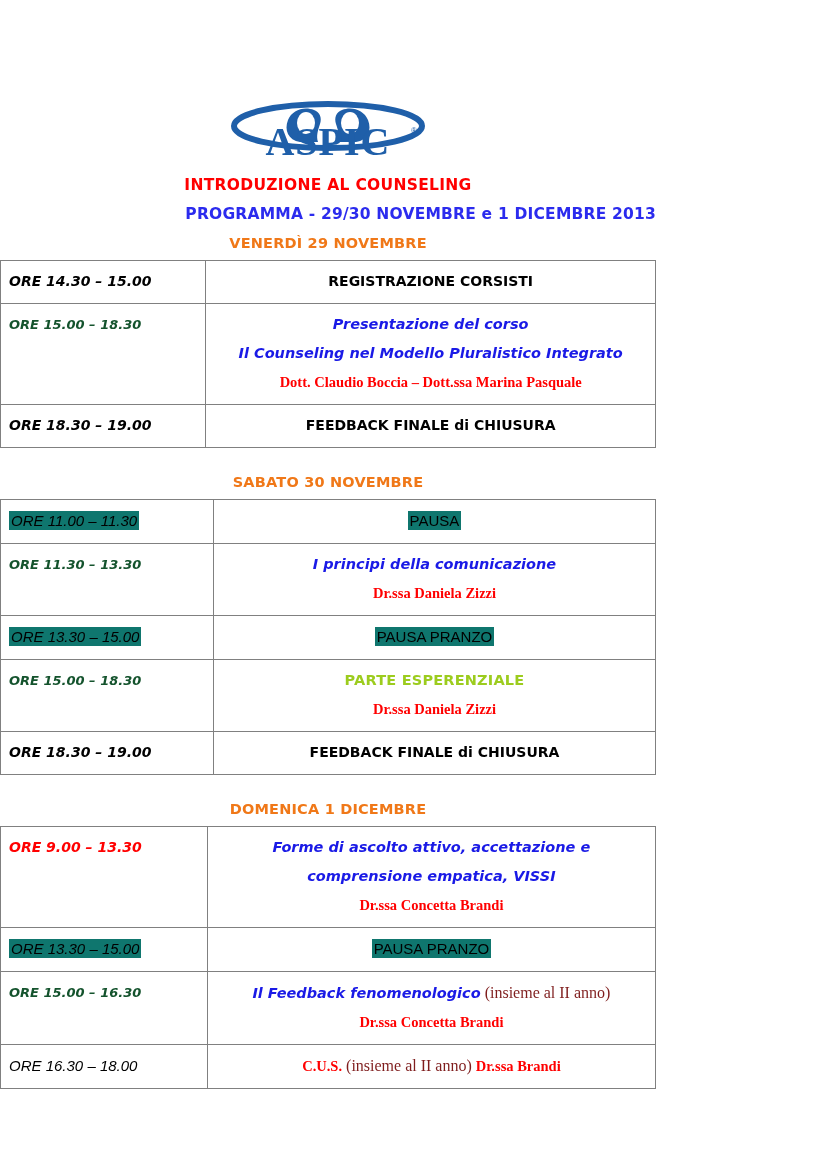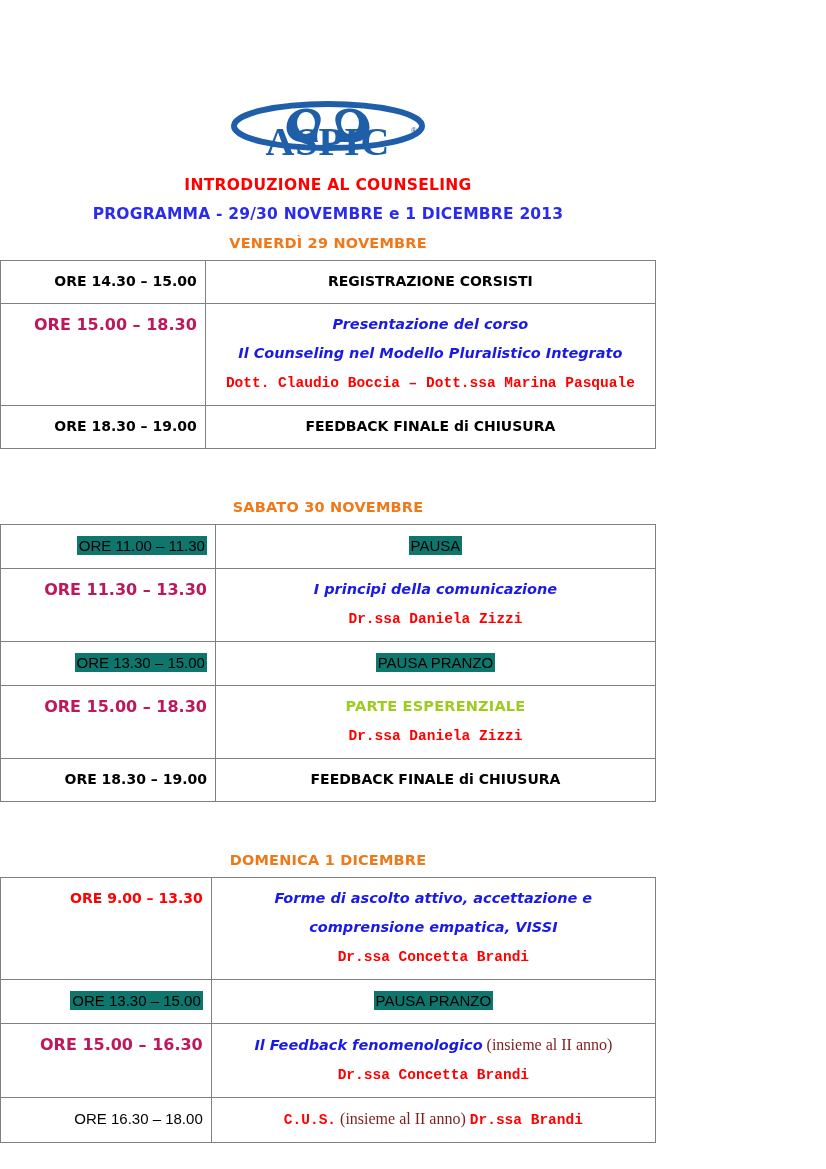--- a/index.html
+++ b/index.html
@@ -44,87 +44,89 @@
     font-family: "DejaVu Sans", sans-serif;
     margin-top: 10px;
     letter-spacing: 0.3px;
   }
   .h-sub {
     color: #2B2BEE;
     font-size: 15.5px;
     font-family: "DejaVu Sans", sans-serif;
     margin-top: 11px;
     letter-spacing: 0.2px;
+    text-align: right;
   }
   .h-day {
     color: #F07818;
     font-size: 14.5px;
     font-family: "DejaVu Sans", sans-serif;
     margin-top: 12px;
     letter-spacing: 0.2px;
   }
-  .h-day.spaced { margin-top: 50px; }
+  .h-day.spaced { margin-top: 26px; }
 
   
   .sched {
     border-collapse: collapse;
     table-layout: fixed;
     margin: 9px auto 0 auto;
     border: 1px solid #808080;
   }
   .sched td {
     border: 1px solid #808080;
     vertical-align: top;
     padding: 0;
   }
   .col-time { width: 219px; }
   .col-desc { width: 464px; text-align: center; }
 
   .cell {
     padding: 6px 8px 7px 8px;
   }
   .cell.time {
-    text-align: right;
+    text-align: left;
+    font-style: italic;
   }
   .line {
     line-height: 29px;
     white-space: nowrap;
     font-size: 14.5px;
   }
 
   
   .t-bold-black {
     font-weight: bold;
     color: #000000;
     font-family: "DejaVu Sans", sans-serif;
     font-size: 14px;
   }
   .t-bold-blue {
     font-weight: bold;
-    color: #be185d;
-    font-family: "DejaVu Sans", sans-serif;
-    font-size: 16px;
+    color: #14532d;
+    font-family: "DejaVu Sans", sans-serif;
+    font-size: 13px;
   }
   .t-bold-red {
     font-weight: bold;
     color: #FF0000;
     font-family: "DejaVu Sans", sans-serif;
     font-size: 14px;
   }
   .t-italic-blue {
     font-weight: bold;
     font-style: italic;
     color: #1A1AE6;
     font-family: "DejaVu Sans", sans-serif;
     font-size: 14.5px;
   }
   .t-red-name {
     font-weight: bold;
     color: #FF0000;
-    font-family: Liberation Mono, monospace;
+    font-family: Liberation Serif, serif;
     font-size: 14.5px;
   }
   .t-green {
     font-weight: bold;
     color: #9CCC1E;
     font-family: "DejaVu Sans", sans-serif;
     font-size: 14.5px;
     letter-spacing: 0.2px;
   }
   .t-plain {

